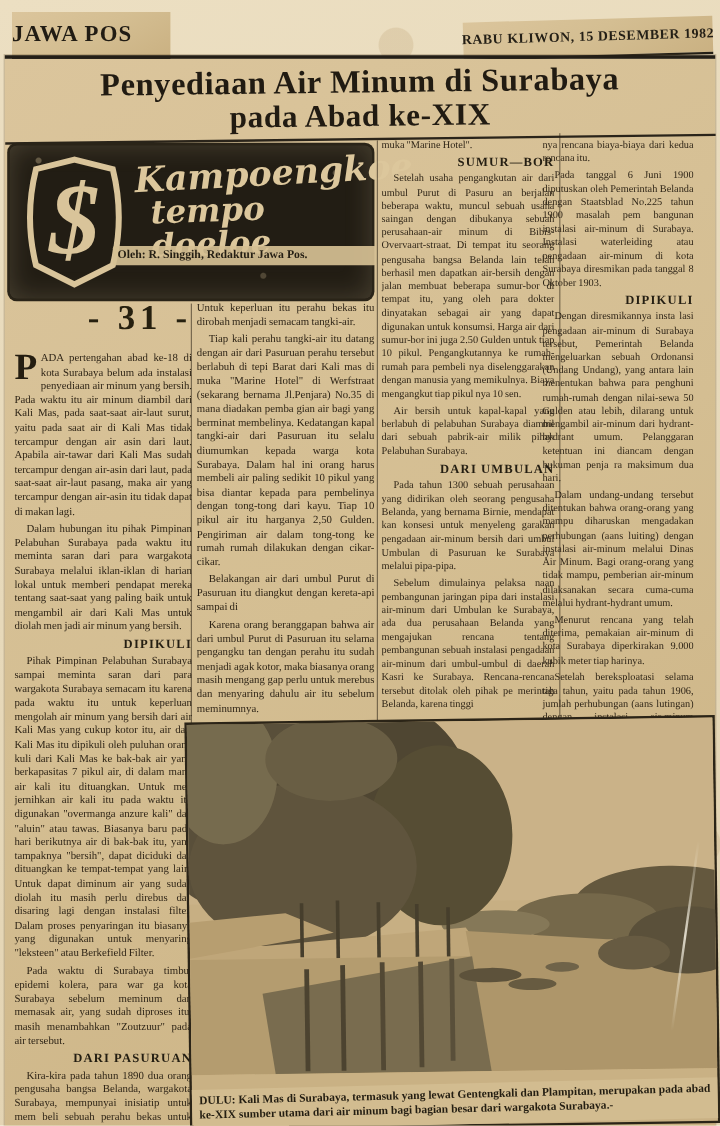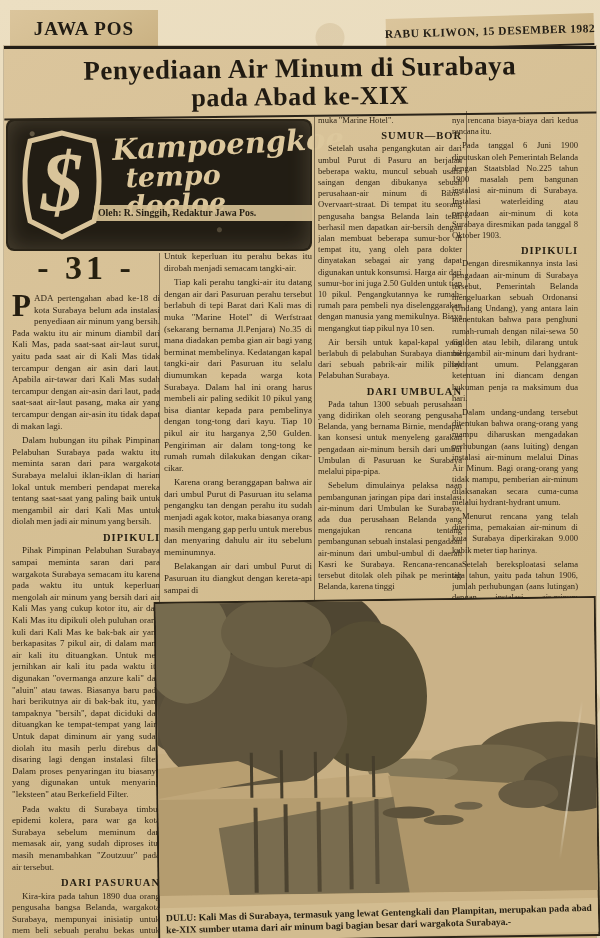--- a/index.html
+++ b/index.html
@@ -8,22 +8,22 @@
     font-family:"Liberation Serif","DejaVu Serif",serif;
     background:
       radial-gradient(circle at 55% 4%, rgba(150,110,50,.14) 0 14px, transparent 15px),
       radial-gradient(circle at 92% 32%, rgba(150,110,50,.10) 0 10px, transparent 11px),
       radial-gradient(circle at 97% 75%, rgba(140,100,40,.12) 0 18px, transparent 19px),
       linear-gradient(160deg,#ecdfc2 0%, #e7d9ba 45%, #e2d2b0 100%);
     color:#2d2318;
   }
   .clip{position:absolute;background:linear-gradient(150deg,#dbc59c 0%,#d4be92 50%,#cab182 100%);}
   
-  .brand{left:10px;top:10px;width:148px;height:38px;border-bottom:6px solid #1e1a13;
-    display:flex;align-items:center;justify-content:center;}
+  .brand{left:10px;top:10px;width:132px;height:38px;border-bottom:6px solid #1e1a13;
+    display:flex;align-items:center;justify-content:flex-start;}
   .brand span{font-weight:bold;font-size:19px;letter-spacing:1px;color:#211c14;}
   .date{left:386px;top:16px;width:208px;height:30px;transform:rotate(-1.6deg);
     border-bottom:2px solid #241f16;display:flex;align-items:center;justify-content:center;}
   .date span{font-weight:bold;font-size:11.5px;letter-spacing:.5px;color:#241f16;white-space:nowrap;}
   
   .main{left:4px;top:46px;width:592px;height:890px;border-top:3px solid #241f17;
     box-shadow:0 0 0 1px rgba(90,70,40,.25);}
   .headline{position:absolute;left:0;top:4px;width:100%;text-align:center;transform:rotate(-.7deg);
     border-bottom:2px solid #2a241a;padding-bottom:4px;}
   .headline .h1{font-size:27px;font-weight:bold;letter-spacing:.5px;line-height:30px;color:#211b12;}
@@ -37,22 +37,22 @@
       #221d14;
     border-radius:6px;box-shadow:0 0 0 2px #2a2418, inset 0 0 22px rgba(216,195,153,.22);}
   .crest{position:absolute;left:10px;top:8px;}
   .script{position:absolute;left:104px;top:8px;width:196px;color:#dcc79c;
     font-style:italic;font-weight:bold;font-family:"DejaVu Serif","Liberation Serif",serif;}
   .script .s1{font-size:29px;line-height:32px;transform:rotate(-3deg);}
   .script .s2{font-size:27px;line-height:28px;margin-left:14px;transform:rotate(-2deg);}
   .credits{position:absolute;left:86px;top:84px;width:212px;background:rgba(214,192,148,.92);
     padding:2px 4px;border-radius:2px;}
   .credits div{font-size:9.8px;font-weight:bold;color:#241e13;line-height:12px;white-space:nowrap;}
-  .episode{position:absolute;left:8px;top:200px;width:148px;text-align:center;
-    font-size:34px;font-weight:bold;letter-spacing:4px;color:#26200f;}
+  .episode{position:absolute;left:8px;top:200px;width:148px;text-align:right;
+    font-size:29px;font-weight:bold;letter-spacing:4px;color:#26200f;}
   
   .col{position:absolute;overflow:hidden;color:#2f2517;}
   .col p{margin:0 0 3px;text-align:justify;text-indent:10px;}
   .col p.np{text-indent:0;}
   .col h4{margin:4px 0 2px;text-align:right;font-size:10.5px;letter-spacing:1px;color:#241e12;}
   .c12{font-size:9px;line-height:11.6px;word-spacing:-.4px;}
   .c34{font-size:8.6px;line-height:11.2px;word-spacing:-.4px;}
   .col1{left:8px;top:244px;width:148px;height:644px;}
   .col2{left:160px;top:202px;width:148px;height:352px;}
   .col3{left:314px;top:66px;width:144px;height:490px;}
@@ -115,22 +115,22 @@
     <h4>DIPIKULI</h4>
     <p>Pihak Pimpinan Pelabuhan Surabaya sampai meminta saran dari para wargakota Surabaya semacam itu karena pada waktu itu untuk keperluan mengolah air minum yang bersih dari air Kali Mas yang cukup kotor itu, air dari Kali Mas itu dipikuli oleh puluhan orang kuli dari Kali Mas ke bak-bak air yang berkapasitas 7 pikul air, di dalam mana air kali itu dituangkan. Untuk men jernihkan air kali itu pada waktu itu digunakan "overmanga anzure kali" dan "aluin" atau tawas. Biasanya baru pada hari berikutnya air di bak-bak itu, yang tampaknya "bersih", dapat diciduki dan dituangkan ke tempat-tempat yang lain. Untuk dapat diminum air yang sudah diolah itu masih perlu direbus dan disaring lagi dengan instalasi filter. Dalam proses penyaringan itu biasanya yang digunakan untuk menyaring "leksteen" atau Berkefield Filter.</p>
     <p>Pada waktu di Surabaya timbul epidemi kolera, para war ga kota Surabaya sebelum meminum dan memasak air, yang sudah diproses itu, masih menambahkan "Zoutzuur" pada air tersebut.</p>
     <h4>DARI PASURUAN</h4>
     <p>Kira-kira pada tahun 1890 dua orang pengusaha bangsa Belanda, wargakota Surabaya, mempunyai inisiatip untuk mem beli sebuah perahu bekas untuk mengangkut air dari umbul Purut di Pasuruan ke Surabaya.</p>
   </div>
 
   <div class="col c12 col2">
     <p class="np">Untuk keperluan itu perahu bekas itu dirobah menjadi semacam tangki-air.</p>
     <p>Tiap kali perahu tangki-air itu datang dengan air dari Pasuruan perahu tersebut berlabuh di tepi Barat dari Kali mas di muka "Marine Hotel" di Werfstraat (sekarang bernama Jl.Penjara) No.35 di mana diadakan pemba gian air bagi yang berminat membelinya. Kedatangan kapal tangki-air dari Pasuruan itu selalu diumumkan kepada warga kota Surabaya. Dalam hal ini orang harus membeli air paling sedikit 10 pikul yang bisa diantar kepada para pembelinya dengan tong-tong dari kayu. Tiap 10 pikul air itu harganya 2,50 Gulden. Pengiriman air dalam tong-tong ke rumah rumah dilakukan dengan cikar-cikar.</p>
+    <p>Belakangan air dari umbul Purut di Pasuruan itu diangkut dengan kereta-api sampai di</p>
     <p>Karena orang beranggapan bahwa air dari umbul Purut di Pasuruan itu selama pengangku tan dengan perahu itu sudah menjadi agak kotor, maka biasanya orang masih mengang gap perlu untuk merebus dan menyaring dahulu air itu sebelum meminumnya.</p>
-    <p>Belakangan air dari umbul Purut di Pasuruan itu diangkut dengan kereta-api sampai di</p>
   </div>
 
   <div class="col c34 col3">
     <p class="np">muka "Marine Hotel".</p>
     <h4>SUMUR—BOR</h4>
     <p>Setelah usaha pengangkutan air dari umbul Purut di Pasuru an berjalan beberapa waktu, muncul sebuah usaha saingan dengan dibukanya sebuah perusahaan-air minum di Bibis-Overvaart-straat. Di tempat itu seorang pengusaha bangsa Belanda lain telah berhasil men dapatkan air-bersih dengan jalan membuat beberapa sumur-bor di tempat itu, yang oleh para dokter dinyatakan sebagai air yang dapat digunakan untuk konsumsi. Harga air dari sumur-bor ini juga 2.50 Gulden untuk tiap 10 pikul. Pengangkutannya ke rumah-rumah para pembeli nya diselenggarakan dengan manusia yang memikulnya. Biaya mengangkut tiap pikul nya 10 sen.</p>
     <p>Air bersih untuk kapal-kapal yang berlabuh di pelabuhan Surabaya diambil dari sebuah pabrik-air milik pihak Pelabuhan Surabaya.</p>
     <h4>DARI UMBULAN</h4>
     <p>Pada tahun 1300 sebuah perusahaan yang didirikan oleh seorang pengusaha Belanda, yang bernama Birnie, mendapat kan konsesi untuk menyeleng garakan pengadaan air-minum bersih dari umbul Umbulan di Pasuruan ke Surabaya melalui pipa-pipa.</p>
     <p>Sebelum dimulainya pelaksa naan pembangunan jaringan pipa dari instalasi air-minum dari Umbulan ke Surabaya, ada dua perusahaan Belanda yang mengajukan rencana tentang pembangunan sebuah instalasi pengadaan air-minum dari umbul-umbul di daerah Kasri ke Surabaya. Rencana-rencana tersebut ditolak oleh pihak pe merintah Belanda, karena tinggi</p>

